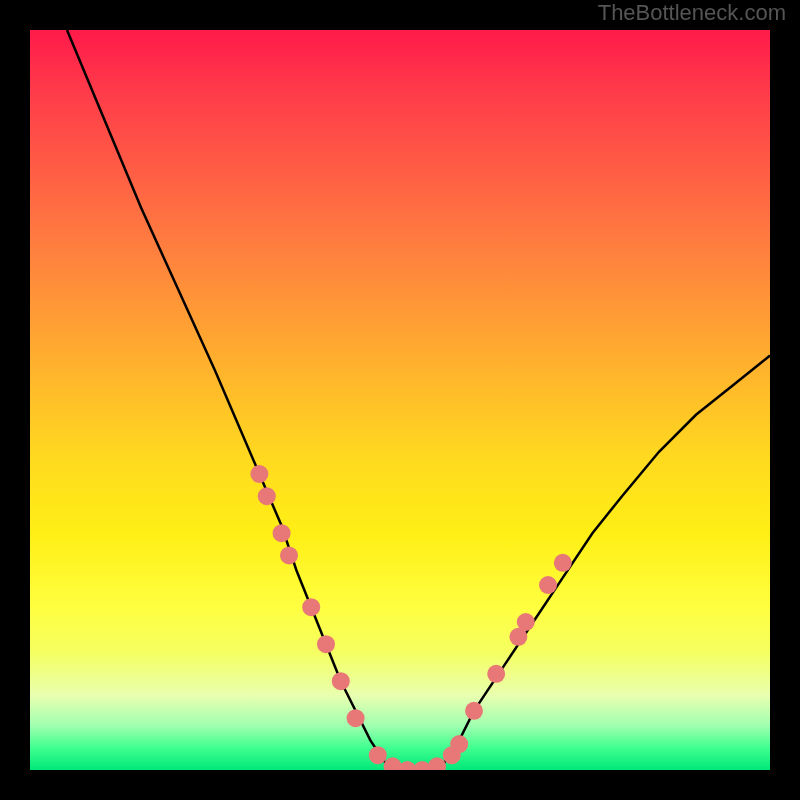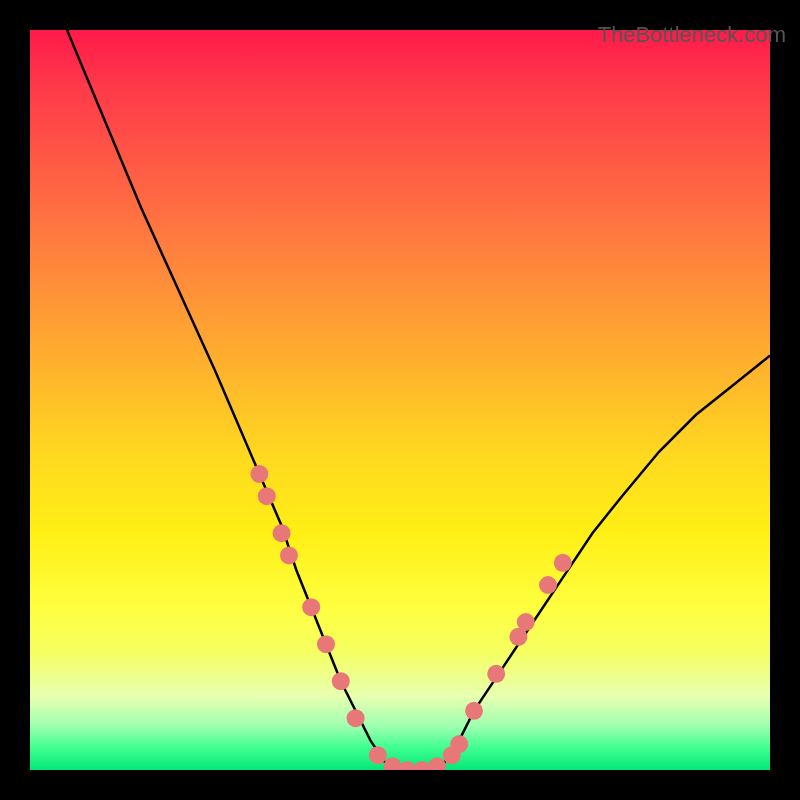--- a/index.html
+++ b/index.html
@@ -6,21 +6,21 @@
     margin: 0;
     padding: 0;
     width: 800px;
     height: 800px;
     background: #000;
     position: relative;
     font-family: Arial, sans-serif;
   }
   .watermark {
     position: absolute;
-    top: 22px;
+    top: 0;
     right: 14px;
     color: #555;
     font-size: 22px;
     font-weight: 500;
     z-index: 10;
   }
   .plot-area {
     position: absolute;
     left: 30px;
     top: 30px;

